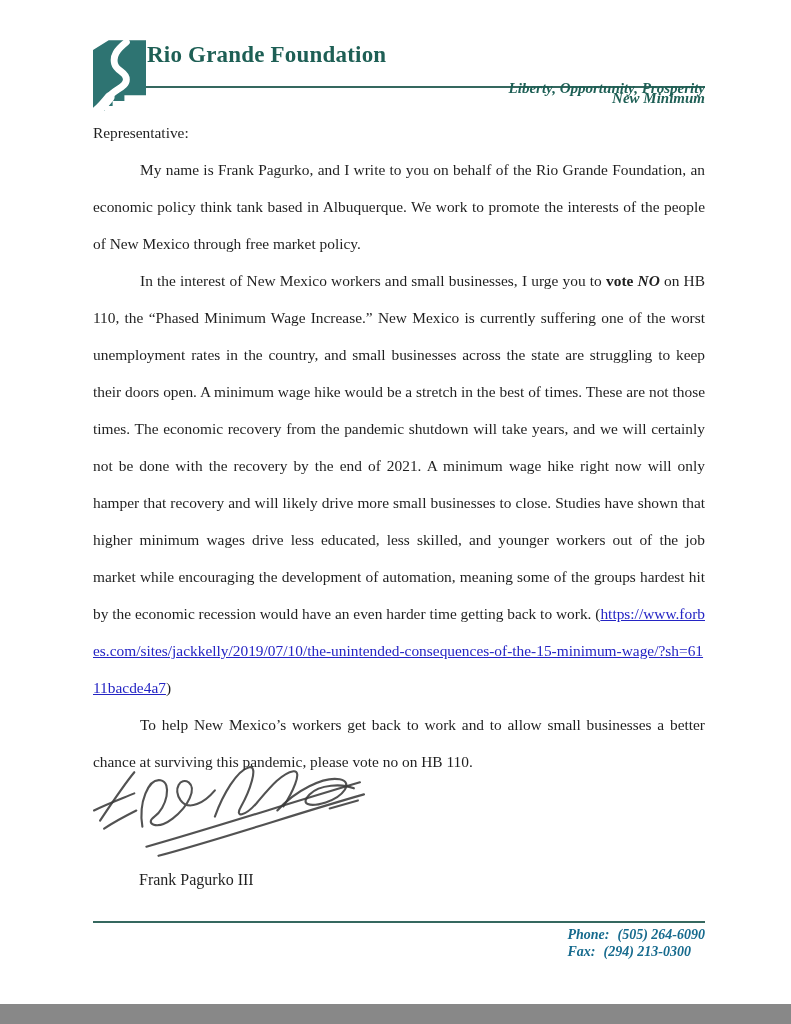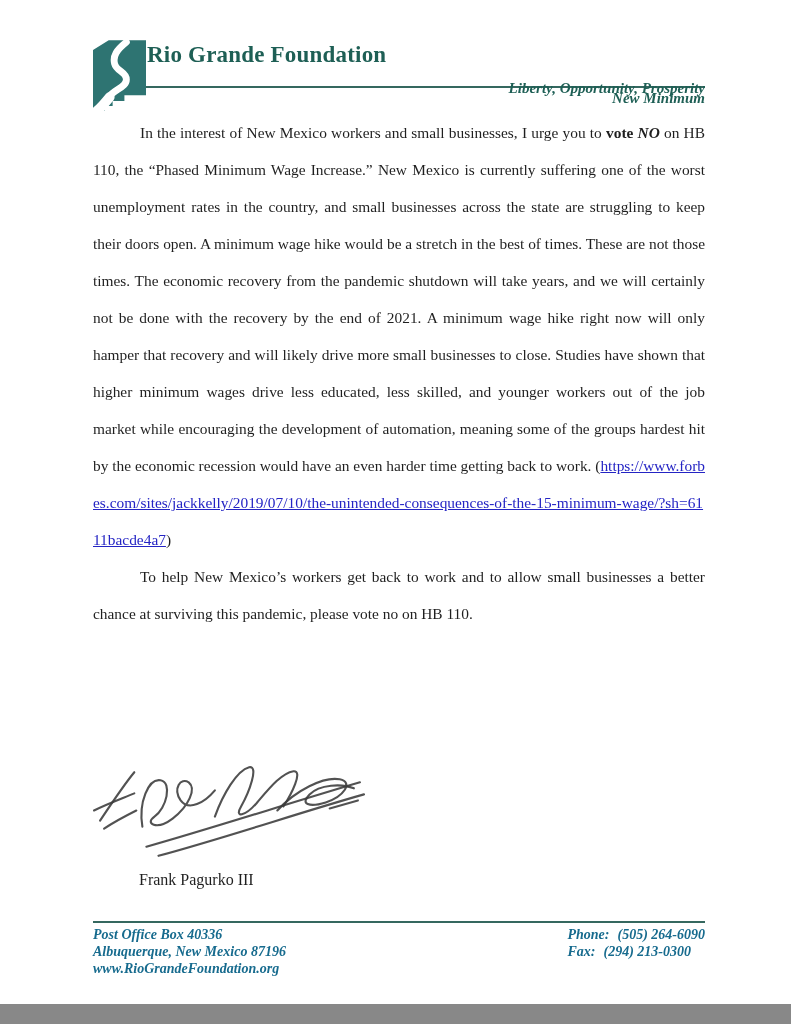--- a/index.html
+++ b/index.html
@@ -92,21 +92,23 @@
 
   <div class="org-title">Rio Grande Foundation</div>
 
   <div class="header-rule"></div>
 
   <div class="tagline">Liberty, Opportunity, Prosperity</div>
 
   <div class="region">New Minimum</div>
 
   <main class="letter-body">
+    <p class="para">Representative:</p>
     <div id="paragraphs">
+        <p class="para indent"><span>My name is Frank Pagurko, and I write to you on behalf of the Rio Grande Foundation, an economic policy think tank based in Albuquerque. We work to promote the interests of the people of New Mexico through free market policy.</span></p>
         <p class="para indent"><span>In the interest of New Mexico workers and small businesses, I urge you to </span><span class="b">vote </span><span class="bi">NO</span><span> on HB 110, the “Phased Minimum Wage Increase.” New Mexico is currently suffering one of the worst unemployment rates in the country, and small businesses across the state are struggling to keep their doors open. A minimum wage hike would be a stretch in the best of times. These are not those times. The economic recovery from the pandemic shutdown will take years, and we will certainly not be done with the recovery by the end of 2021. A minimum wage hike right now will only hamper that recovery and will likely drive more small businesses to close. Studies have shown that higher minimum wages drive less educated, less skilled, and younger workers out of the job market while encouraging the development of automation, meaning some of the groups hardest hit by the economic recession would have an even harder time getting back to work. (</span><a href="#">https://www.forbes.com/sites/jackkelly/2019/07/10/the-unintended-consequences-of-the-15-minimum-wage/?sh=6111bacde4a7</a><span>)</span></p>
         <p class="para indent"><span>To help New Mexico’s workers get back to work and to allow small businesses a better chance at surviving this pandemic, please vote no on HB 110.</span></p>
       </div>
   </main>
 
   <svg class="signature" viewBox="0 0 280 105" xmlns="http://www.w3.org/2000/svg">
     <path d="M10,62 C22,44 34,26 44,14"></path>
     <path d="M4,52 C18,45 32,40 44,35"></path>
     <path d="M14,70 C26,62 36,57 46,52"></path>
     <path d="M52,68 C48,44 58,20 70,22 C82,24 76,50 64,58 C54,65 66,72 82,60 C98,48 106,30 98,24 C90,19 82,30 90,42 C98,53 114,44 124,32"></path>
@@ -114,25 +116,20 @@
     <path d="M186,52 C204,32 232,18 248,21 C262,24 252,38 234,44 C218,49 208,46 218,36 C228,26 250,25 262,30"></path>
     <path d="M56,88 C120,70 200,44 268,24"></path>
     <path d="M68,97 C135,79 205,55 272,36"></path>
     <path d="M238,50 L266,42"></path>
   </svg>
 
   <div class="closing-name">Frank Pagurko III</div>
 
   <div class="footer-rule"></div>
 
-  <div class="footer-left">
-    <div>Post Office Box 40336</div>
-    <div>Albuquerque, New Mexico 87196</div>
-    <div>www.RioGrandeFoundation.org</div>
-  </div>
 
   <div class="footer-right">
     <div>
       <span>Phone:</span><span class="num">(505) 264-6090</span>
     </div>
     <div>
       <span>Fax:</span><span class="num">(294) 213-0300</span>
     </div>
   </div>
 

